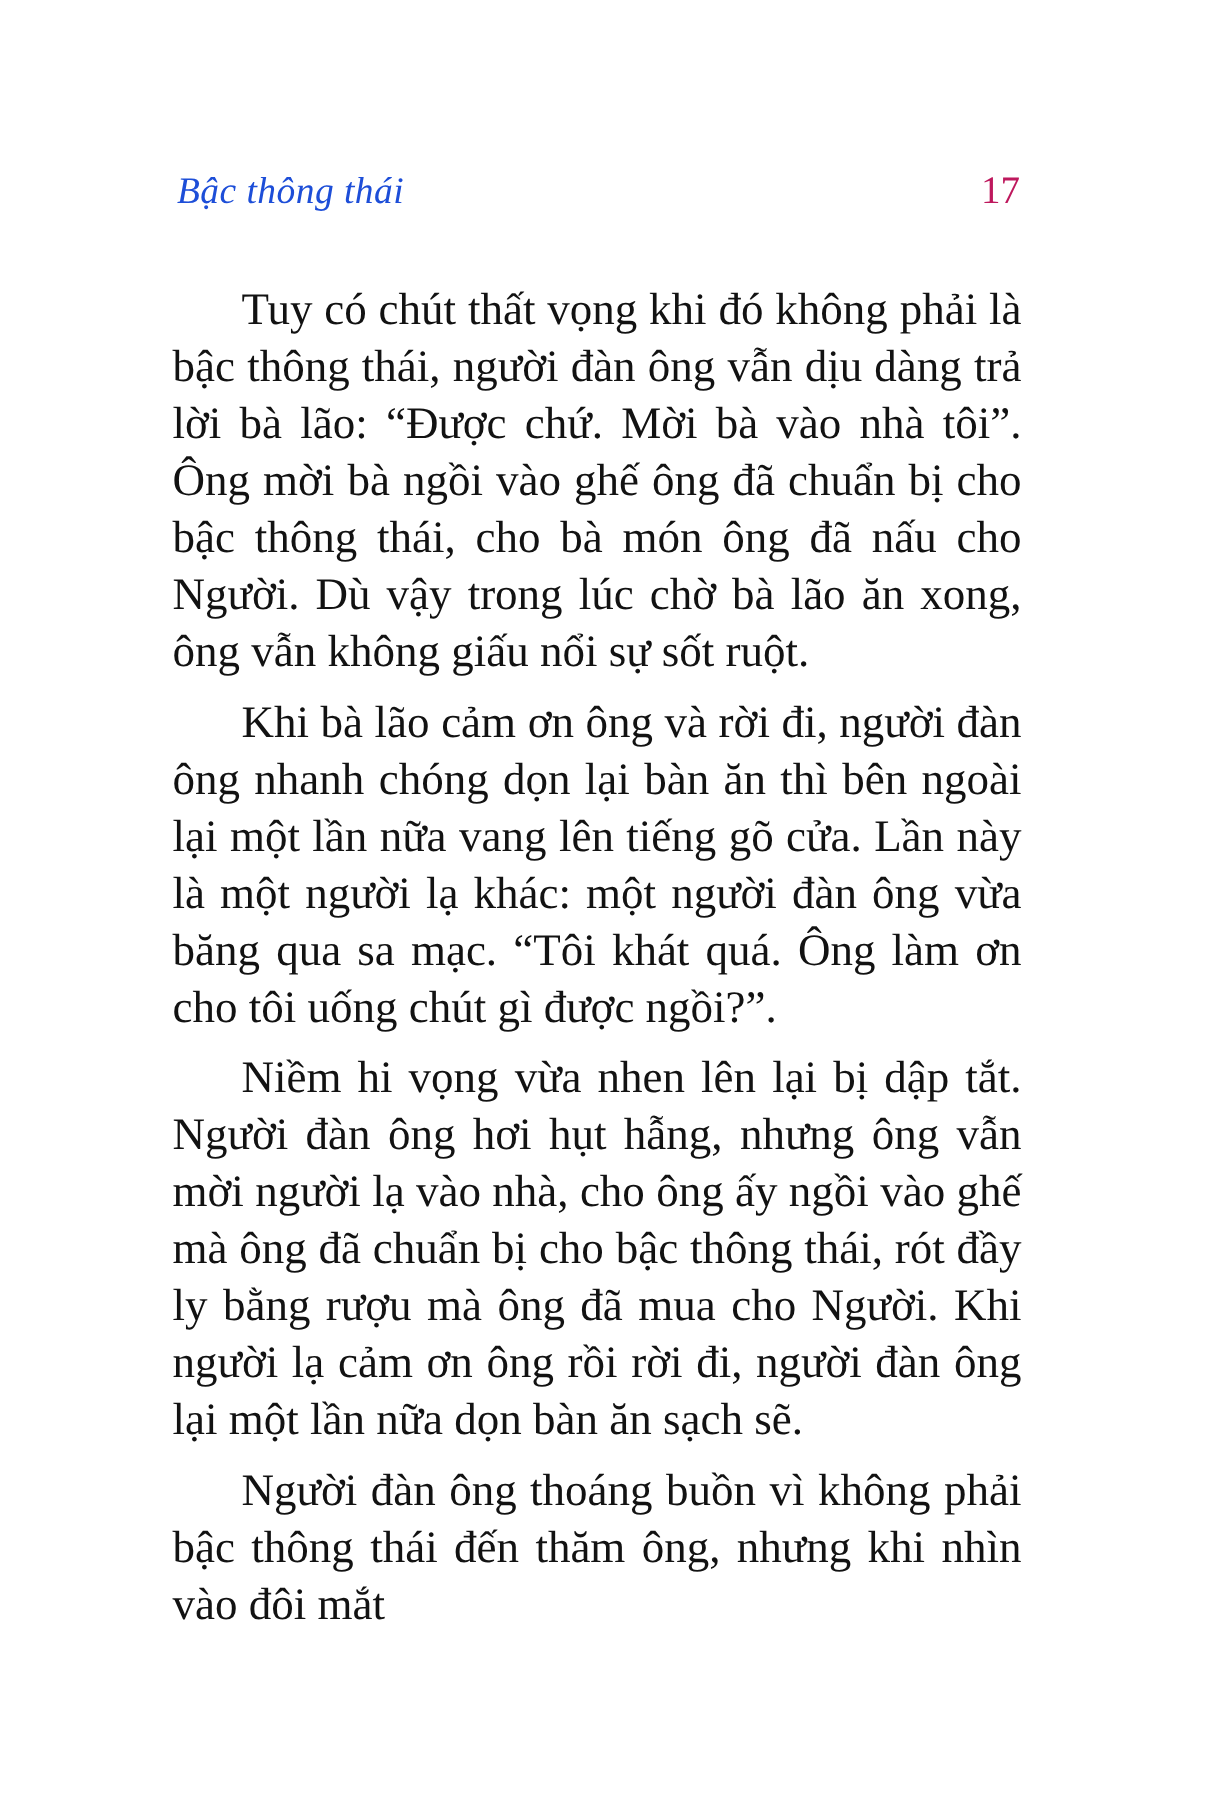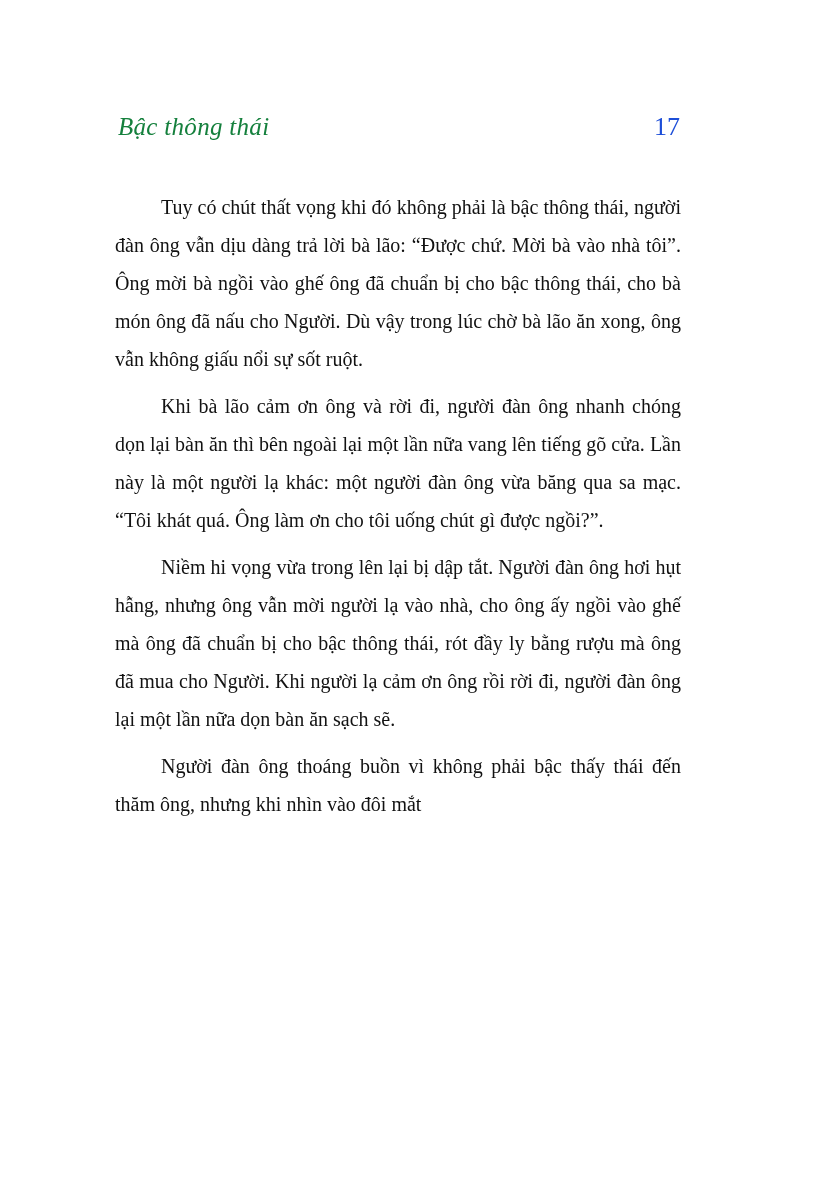--- a/index.html
+++ b/index.html
@@ -23,33 +23,33 @@
     left: 118px;
     right: 135px;
     display: flex;
     justify-content: space-between;
     align-items: baseline;
   }
   .running-title {
     font-style: italic;
     font-size: 25px;
     letter-spacing: 0.3px;
-    color: #15803d;
+    color: #1d4ed8;
   }
   .page-number {
     font-style: normal;
     font-size: 26px;
-    color: #1d4ed8;
+    color: #be185d;
   }
   .body-text {
     position: absolute;
     top: 188px;
     left: 115px;
     width: 566px;
-    font-size: 20px;
+    font-size: 30px;
     line-height: 38px;
     text-align: justify;
     color: #121212;
   }
   .body-text p {
     margin: 0 0 9px 0;
     text-indent: 46px;
   }
 </style>
 </head>
@@ -58,17 +58,17 @@
 <div class="book-page">
 
   <div class="running-header">
     <span class="running-title">Bậc thông thái</span>
     <span class="page-number">17</span>
   </div>
 
   <div class="body-text">
     <p>Tuy có chút thất vọng khi đó không phải là bậc thông thái, người đàn ông vẫn dịu dàng trả lời bà lão: “Được chứ. Mời bà vào nhà tôi”. Ông mời bà ngồi vào ghế ông đã chuẩn bị cho bậc thông thái, cho bà món ông đã nấu cho Người. Dù vậy trong lúc chờ bà lão ăn xong, ông vẫn không giấu nổi sự sốt ruột.</p>
     <p>Khi bà lão cảm ơn ông và rời đi, người đàn ông nhanh chóng dọn lại bàn ăn thì bên ngoài lại một lần nữa vang lên tiếng gõ cửa. Lần này là một người lạ khác: một người đàn ông vừa băng qua sa mạc. “Tôi khát quá. Ông làm ơn cho tôi uống chút gì được ngồi?”.</p>
-    <p>Niềm hi vọng vừa trong lên lại bị dập tắt. Người đàn ông hơi hụt hẫng, nhưng ông vẫn mời người lạ vào nhà, cho ông ấy ngồi vào ghế mà ông đã chuẩn bị cho bậc thông thái, rót đầy ly bằng rượu mà ông đã mua cho Người. Khi người lạ cảm ơn ông rồi rời đi, người đàn ông lại một lần nữa dọn bàn ăn sạch sẽ.</p>
-    <p>Người đàn ông thoáng buồn vì không phải bậc thấy thái đến thăm ông, nhưng khi nhìn vào đôi mắt</p>
+    <p>Niềm hi vọng vừa nhen lên lại bị dập tắt. Người đàn ông hơi hụt hẫng, nhưng ông vẫn mời người lạ vào nhà, cho ông ấy ngồi vào ghế mà ông đã chuẩn bị cho bậc thông thái, rót đầy ly bằng rượu mà ông đã mua cho Người. Khi người lạ cảm ơn ông rồi rời đi, người đàn ông lại một lần nữa dọn bàn ăn sạch sẽ.</p>
+    <p>Người đàn ông thoáng buồn vì không phải bậc thông thái đến thăm ông, nhưng khi nhìn vào đôi mắt</p>
   </div>
 
 </div>
 
 </body></html>

